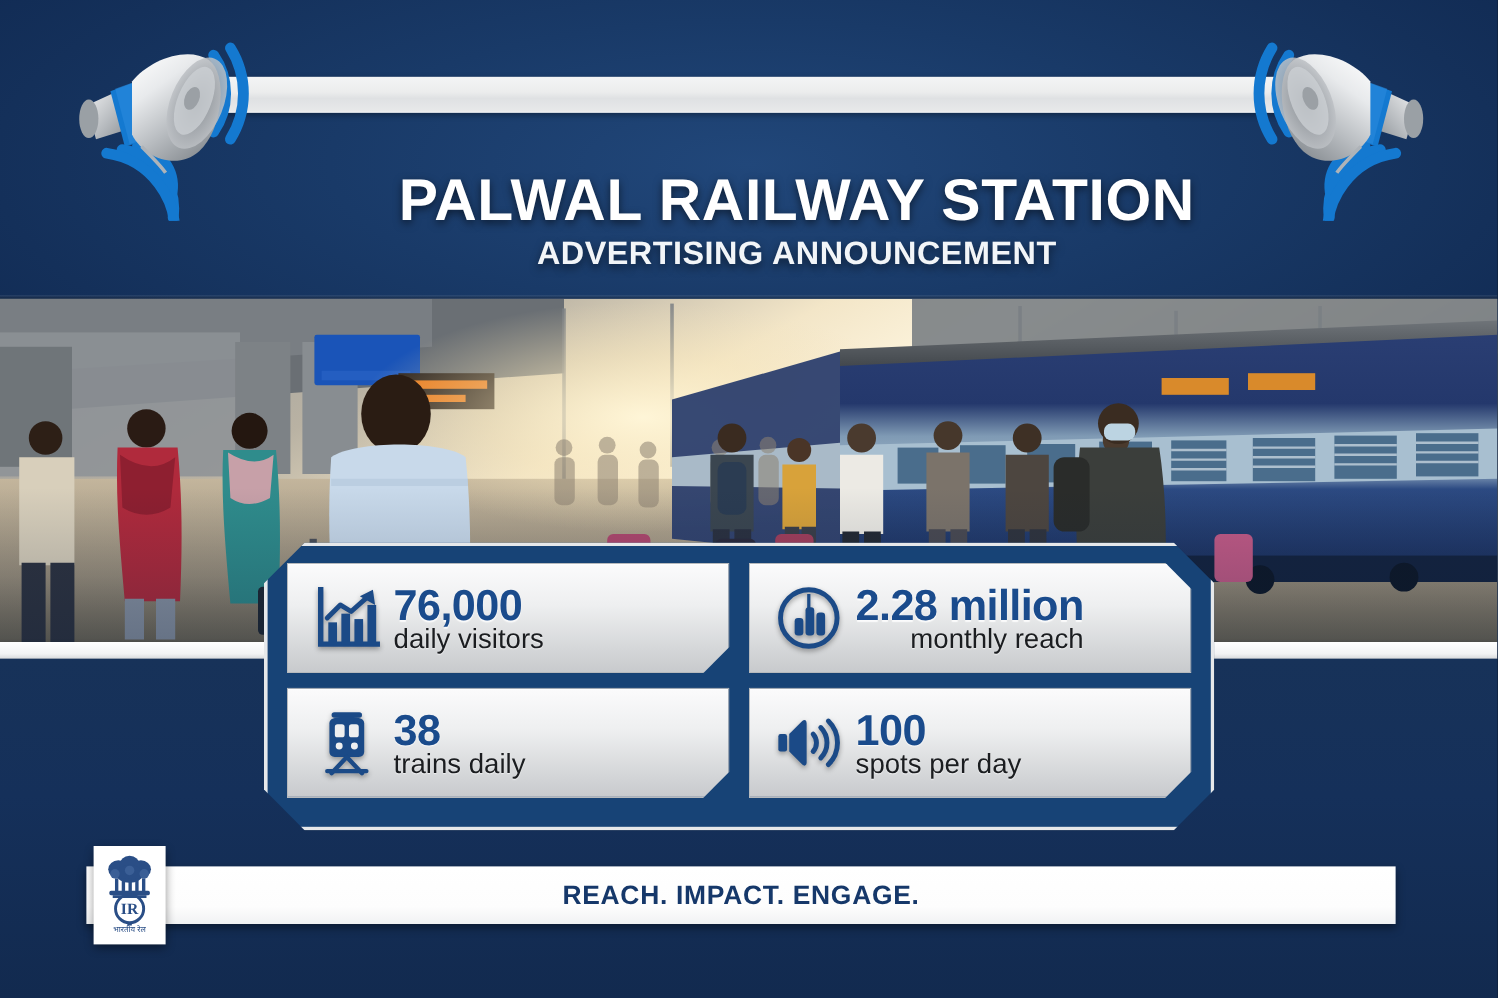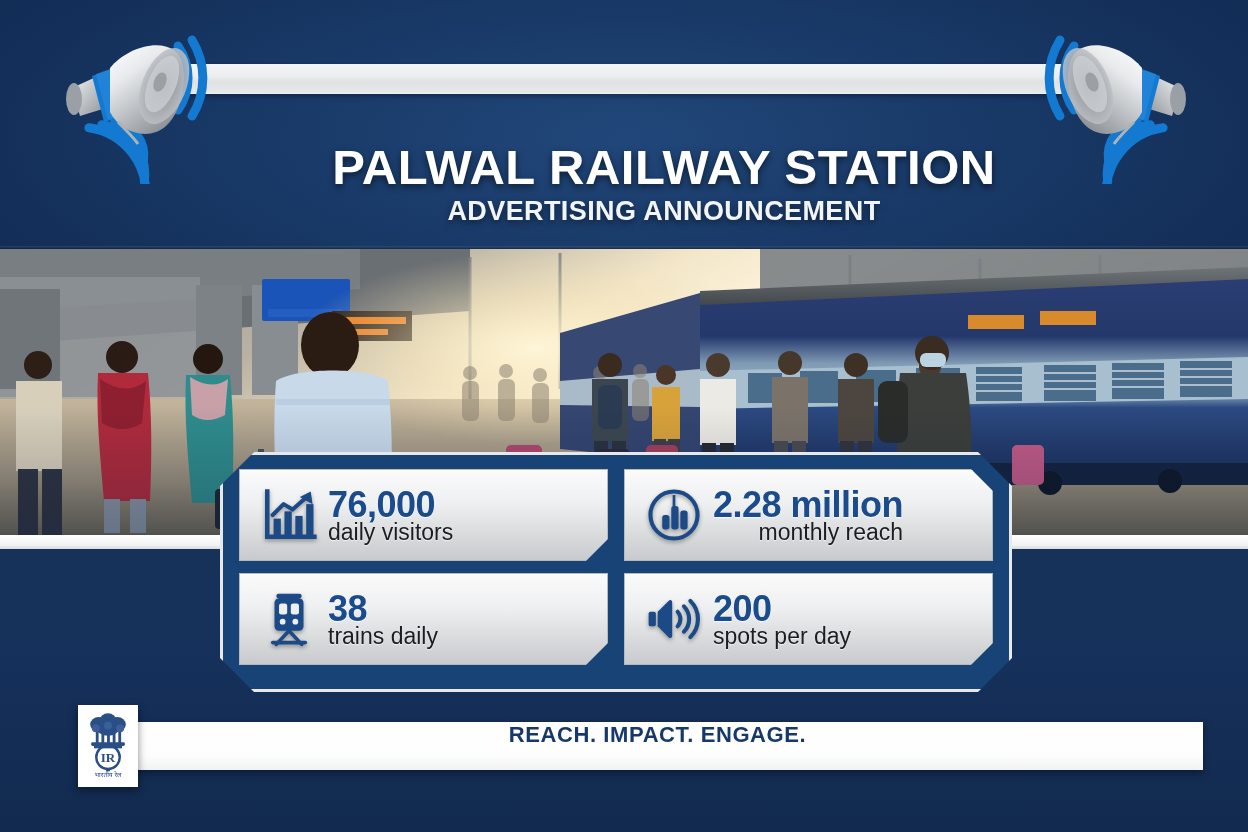--- a/index.html
+++ b/index.html
@@ -127,21 +127,21 @@
   .stat-label {
     font-size:23px; color:#1b1d20; margin-top:-2px;
     text-shadow:0 1px 1px rgba(255,255,255,.7);
   }
 
   
   .footer-bar {
     position:absolute; left:72px; top:722px; width:1091px; height:48px;
     background:linear-gradient(to bottom,#ffffff 0%,#fdfdfd 70%,#f1f2f3 100%);
     box-shadow:0 3px 7px rgba(0,0,0,.4);
-    display:flex; justify-content:center;margin-left:40px;
+    display:flex; align-items:center; justify-content:center;
   }
   .tagline {
     font-size:22px; font-weight:bold; color:#16386a; letter-spacing:.6px;
   }
   .logo-box {
     position:absolute; left:78px; top:705px; width:60px; height:82px;
     background:#ffffff; box-shadow:0 3px 8px rgba(0,0,0,.45);
     display:flex; align-items:center; justify-content:center;
     z-index:5;
   }
@@ -504,21 +504,21 @@
               <path d="M14 24 L26 12 C28 10 30 11 30 14 L30 50 C30 53 28 54 26 52 L14 40 Z"></path>
             </g>
             <g fill="none" stroke="#1b4a87" stroke-width="4.5" stroke-linecap="round">
               <path d="M36 24 A12 12 0 0 1 36 40"></path>
               <path d="M43 18 A20 20 0 0 1 43 46"></path>
               <path d="M50 12 A28 28 0 0 1 50 52"></path>
             </g>
           </svg>
         </div>
         <div class="stat-text">
-          <div class="stat-value">200</div>
+          <div class="stat-value">100</div>
           <div class="stat-label">spots per day</div>
         </div>
       </div>
     </div>
   </div>
 
   <div class="footer-bar">
     <div class="tagline">REACH. IMPACT. ENGAGE.</div>
   </div>
 

